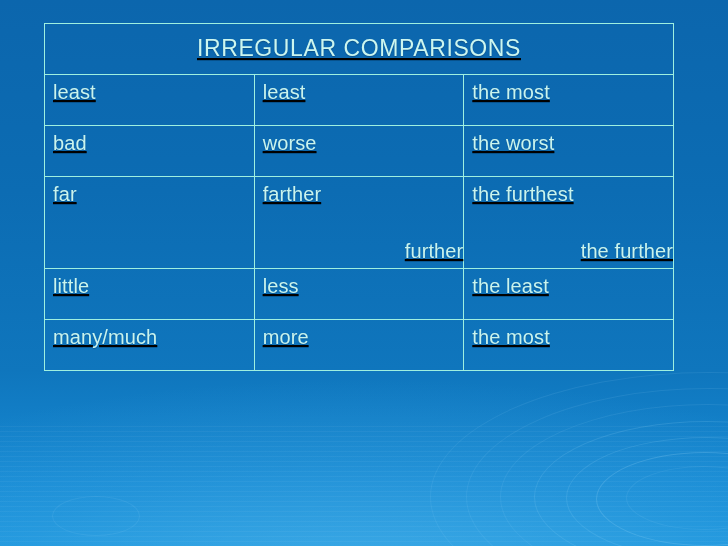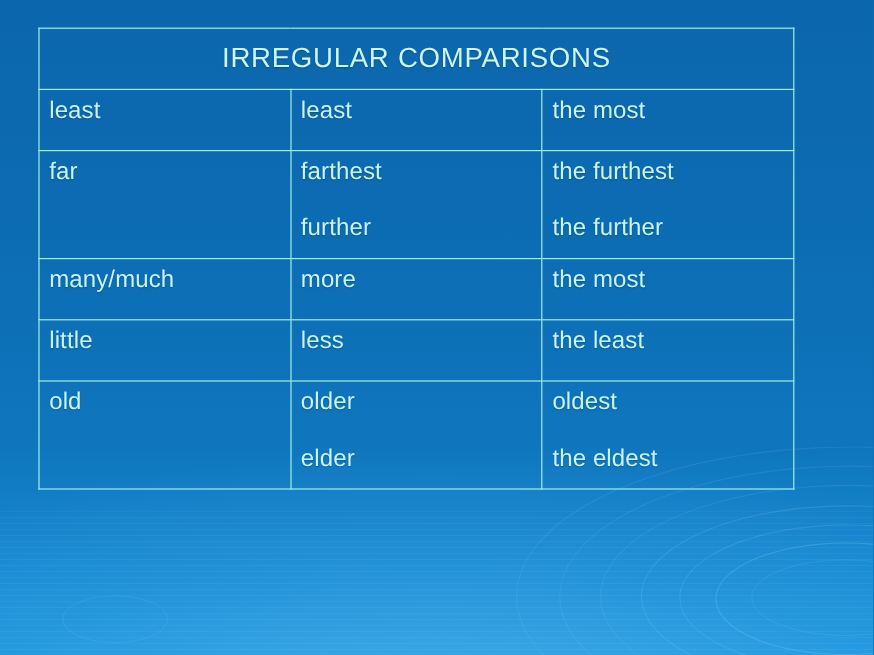--- a/index.html
+++ b/index.html
@@ -58,25 +58,26 @@
     border-radius: 50%;
     border: 1px solid rgba(170,225,250,0.22);
     pointer-events: none;
   }
   .ripple.soft { border-color: rgba(175,228,252,0.15); }
   .ripple.faint { border-color: rgba(180,230,252,0.10); }
 
   
   #comparison-table {
     position: absolute;
-    left: 32px;
+    left: 44px;
     top: 23px;
     width: 630px;
     border-collapse: collapse;
     table-layout: fixed;
+    text-decoration: underline;
   }
   #comparison-table td,
   #comparison-table th {
     border: 1px solid #9ff0e0;
     color: #c9f4ee;
     font-weight: normal;
     text-align: left;
     vertical-align: top;
     padding: 7px 0 7px 8px;
     font-size: 20px;
@@ -92,21 +93,21 @@
     color: #ccf6ef;
   }
   .col-base  { width: 220px; }
   .col-comp  { width: 216px; }
   .col-super { width: 218px; }
 
   .row-single td { height: 36px; }
   .row-double td { height: 75px; }
 
   .cell-line { display: block; }
-  .cell-line + .cell-line { margin-top: 27px; }
+  .cell-line + .cell-line { margin-top: 37px; text-align: right; }
 </style>
 </head>
 <body>
 
 <div id="slide">
 
   <div class="ripple" style="left:596px; top:452px; width:216px; height:92px;"></div>
   <div class="ripple soft" style="left:566px; top:437px; width:278px; height:120px;"></div>
   <div class="ripple soft" style="left:534px; top:421px; width:344px; height:150px;"></div>
   <div class="ripple faint" style="left:500px; top:404px; width:414px; height:184px;"></div>
@@ -129,67 +130,65 @@
           <span class="cell-line">least</span>
         </td>
         <td class="col-comp">
           <span class="cell-line">least</span>
         </td>
         <td class="col-super">
           <span class="cell-line">the most</span>
         </td>
       </tr>
 
+      <tr class="row-single">
+        <td class="col-base">
+          <span class="cell-line">bad</span>
+        </td>
+        <td class="col-comp">
+          <span class="cell-line">worse</span>
+        </td>
+        <td class="col-super">
+          <span class="cell-line">the worst</span>
+        </td>
+      </tr>
 
       <tr class="row-double">
         <td class="col-base">
           <span class="cell-line">far</span>
         </td>
         <td class="col-comp">
-          <span class="cell-line">farthest</span>
+          <span class="cell-line">farther</span>
           <span class="cell-line">further</span>
         </td>
         <td class="col-super">
           <span class="cell-line">the furthest</span>
           <span class="cell-line">the further</span>
+        </td>
+      </tr>
+
+      <tr class="row-single">
+        <td class="col-base">
+          <span class="cell-line">little</span>
+        </td>
+        <td class="col-comp">
+          <span class="cell-line">less</span>
+        </td>
+        <td class="col-super">
+          <span class="cell-line">the least</span>
         </td>
       </tr>
 
       <tr class="row-single">
         <td class="col-base">
           <span class="cell-line">many/much</span>
         </td>
         <td class="col-comp">
           <span class="cell-line">more</span>
         </td>
         <td class="col-super">
           <span class="cell-line">the most</span>
         </td>
       </tr>
 
-      <tr class="row-single">
-        <td class="col-base">
-          <span class="cell-line">little</span>
-        </td>
-        <td class="col-comp">
-          <span class="cell-line">less</span>
-        </td>
-        <td class="col-super">
-          <span class="cell-line">the least</span>
-        </td>
-      </tr>
-
-      <tr class="row-double">
-        <td class="col-base">
-          <span class="cell-line">old</span>
-        </td>
-        <td class="col-comp">
-          <span class="cell-line">older</span>
-          <span class="cell-line">elder</span>
-        </td>
-        <td class="col-super">
-          <span class="cell-line">oldest</span>
-          <span class="cell-line">the eldest</span>
-        </td>
-      </tr>
     </tbody>
   </table>
 </div>
 
 </body></html>

